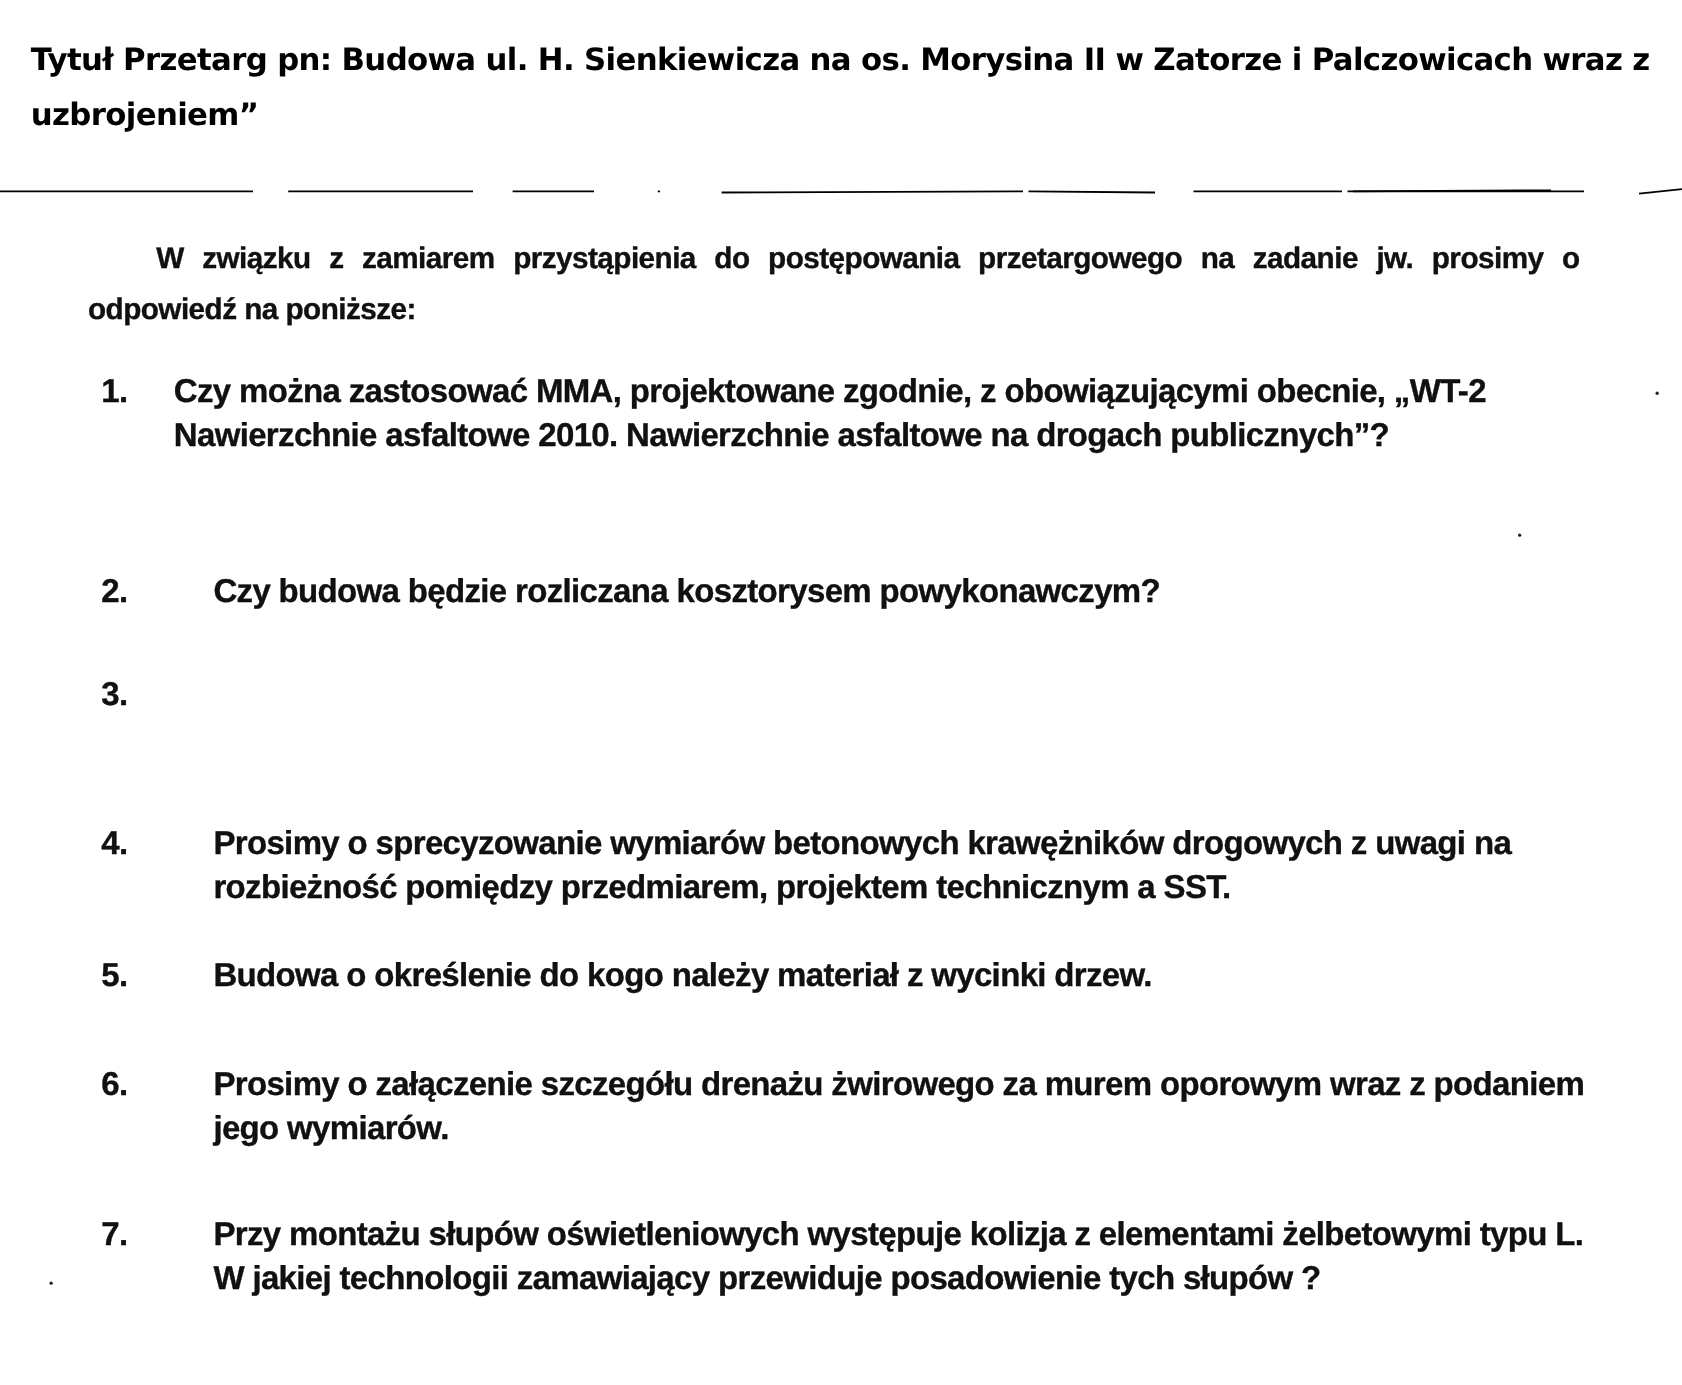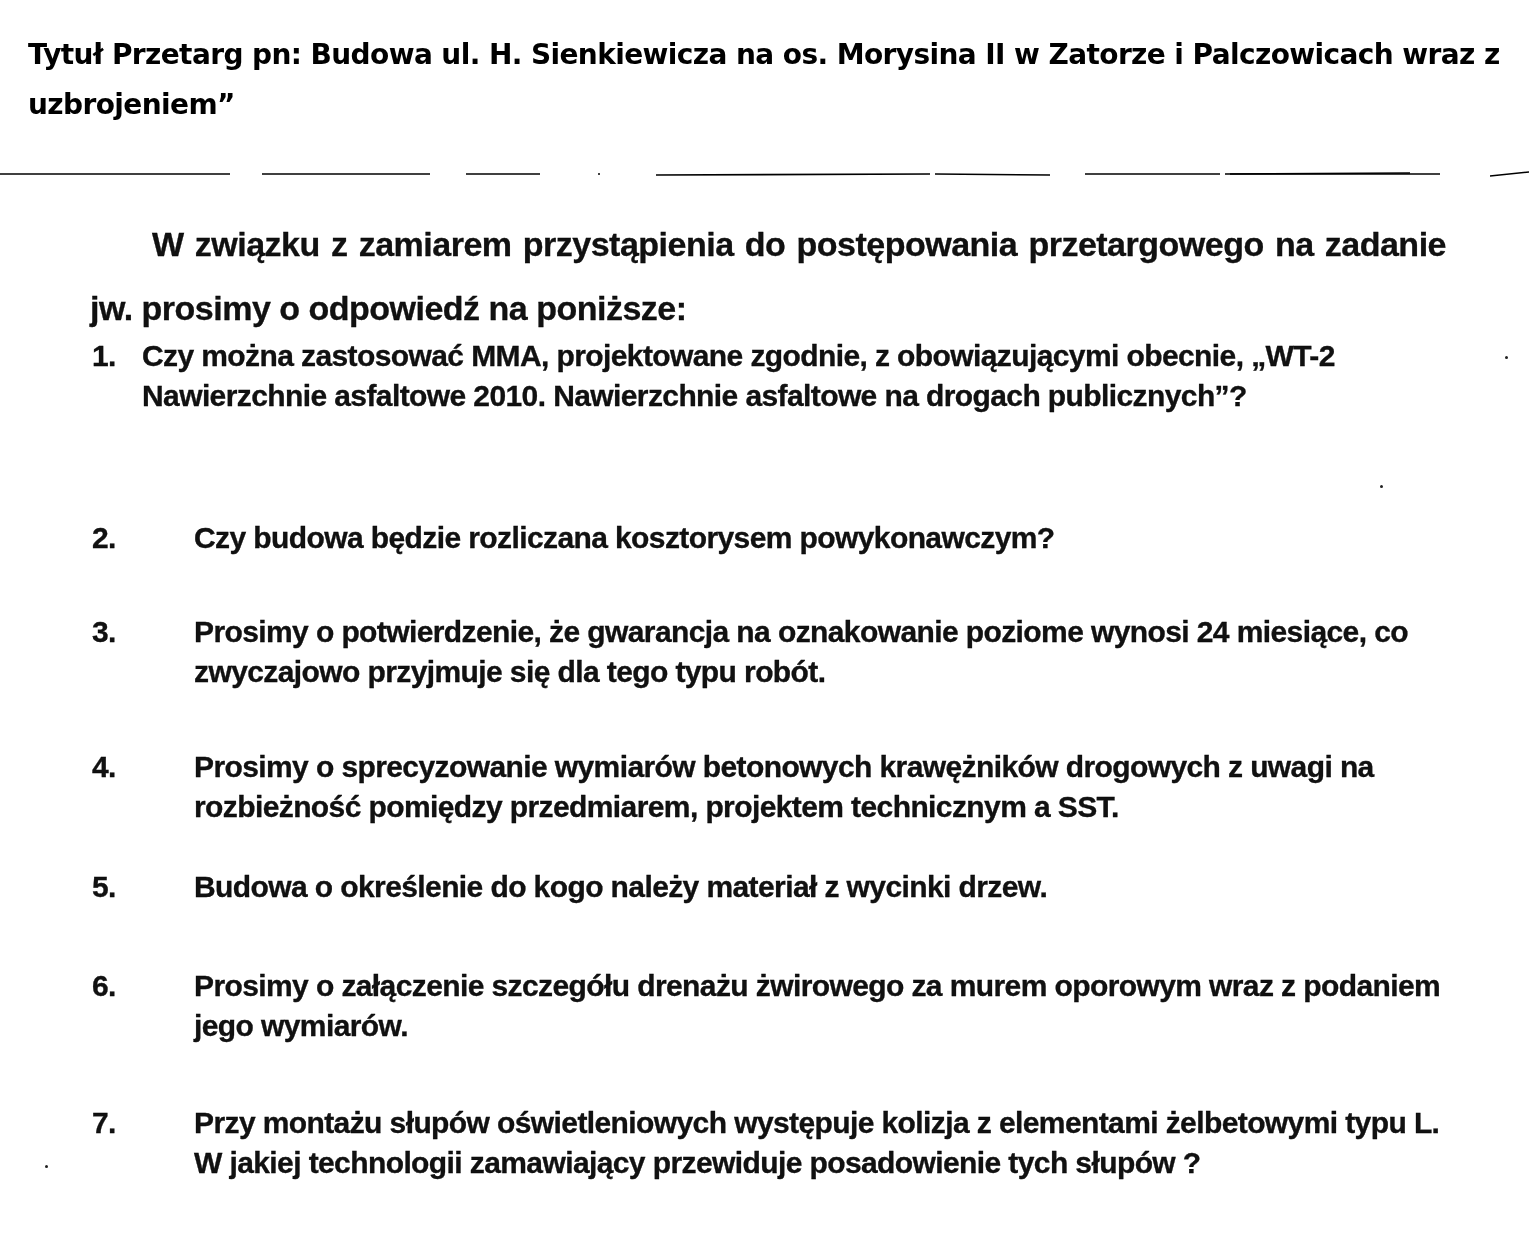--- a/index.html
+++ b/index.html
@@ -41,25 +41,25 @@
     }
     .rule svg { display: block; }
     .body-text {
       font-family: "Liberation Sans", sans-serif;
       font-weight: bold;
       color: #111;
       -webkit-text-stroke: 0.3px #000;
     }
     .intro {
       position: absolute;
-      left: 90px;
+      left: 80px;
       top: 212px;
       width: 1356px;
-      font-size: 34px;
-      line-height: 64px;
+      font-size: 27px;
+      line-height: 46px;
       text-align: justify;
       text-indent: 62px;
       letter-spacing: -0.5px;
     }
     .item {
       position: absolute;
       left: 92px;
       width: 1360px;
       font-size: 30px;
       line-height: 40px;
@@ -68,21 +68,21 @@
     .item .num {
       position: absolute;
       left: 0;
       top: 0;
       width: 60px;
     }
     .item .txt {
       margin-left: 102px;
       display: block;
     }
-    .item.i1 .txt { margin-left: 50px; }
+    .item.i1 .txt { margin-left: 66px; }
     .speck {
       position: absolute;
       width: 3px;
       height: 3px;
       background: #222;
       border-radius: 50%;
     }
   </style>
 </head>
 <body>
@@ -115,21 +115,20 @@
     <span class="txt" style="width:1290px;">Czy można zastosować MMA, projektowane zgodnie, z obowiązującymi obecnie, „WT-2 Nawierzchnie asfaltowe 2010. Nawierzchnie asfaltowe na drogach publicznych”?</span>
   </div>
 
   <div class="item body-text" style="top:518px;">
     <span class="num">2.</span>
     <span class="txt">Czy budowa będzie rozliczana kosztorysem powykonawczym?</span>
   </div>
 
   <div class="item body-text" style="top:612px;">
     <span class="num">3.</span>
-    <span class="txt" style="width:1220px;">Prosimy o potwierdzenie, że gwarancja na oznakowanie poziome wynosi 24 miesiące, co zwyczajowo przyjmuje się dla tego typu robót.</span>
   </div>
 
   <div class="item body-text" style="top:747px;">
     <span class="num">4.</span>
     <span class="txt" style="width:1240px;">Prosimy o sprecyzowanie wymiarów betonowych krawężników drogowych z uwagi na rozbieżność pomiędzy przedmiarem, projektem technicznym a SST.</span>
   </div>
 
   <div class="item body-text" style="top:867px;">
     <span class="num">5.</span>
     <span class="txt">Budowa o określenie do kogo należy materiał z wycinki drzew.</span>

